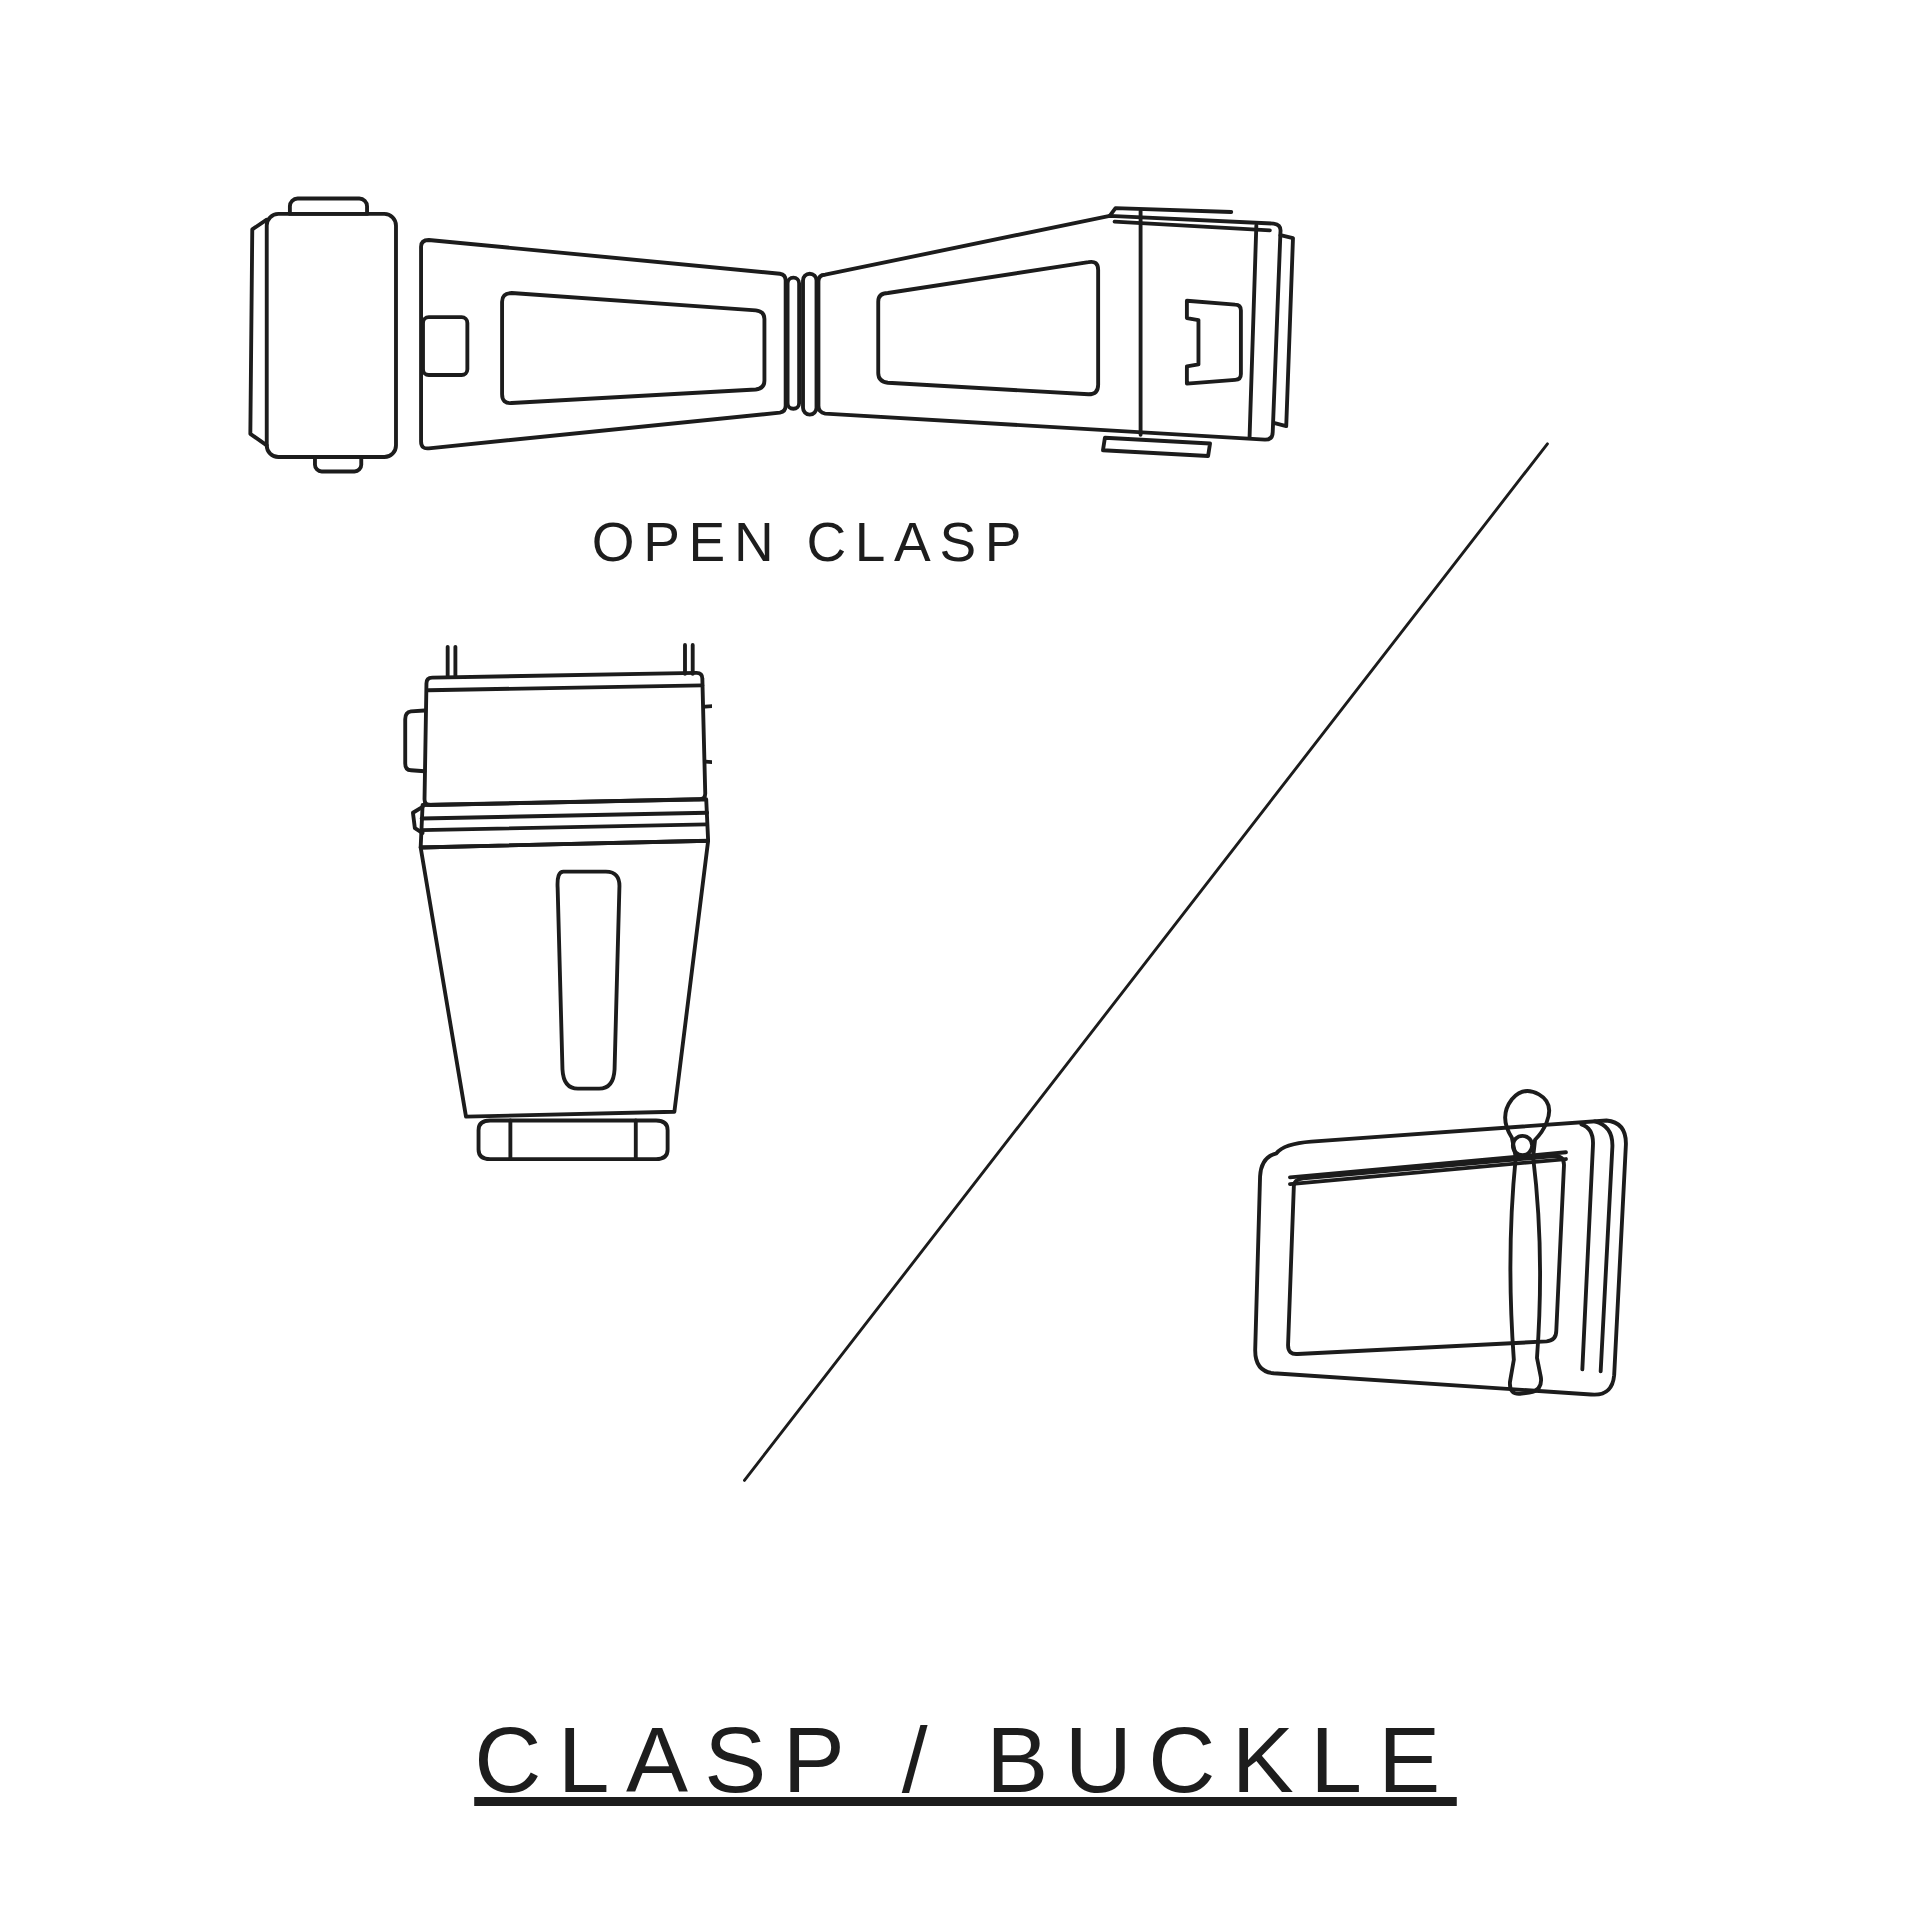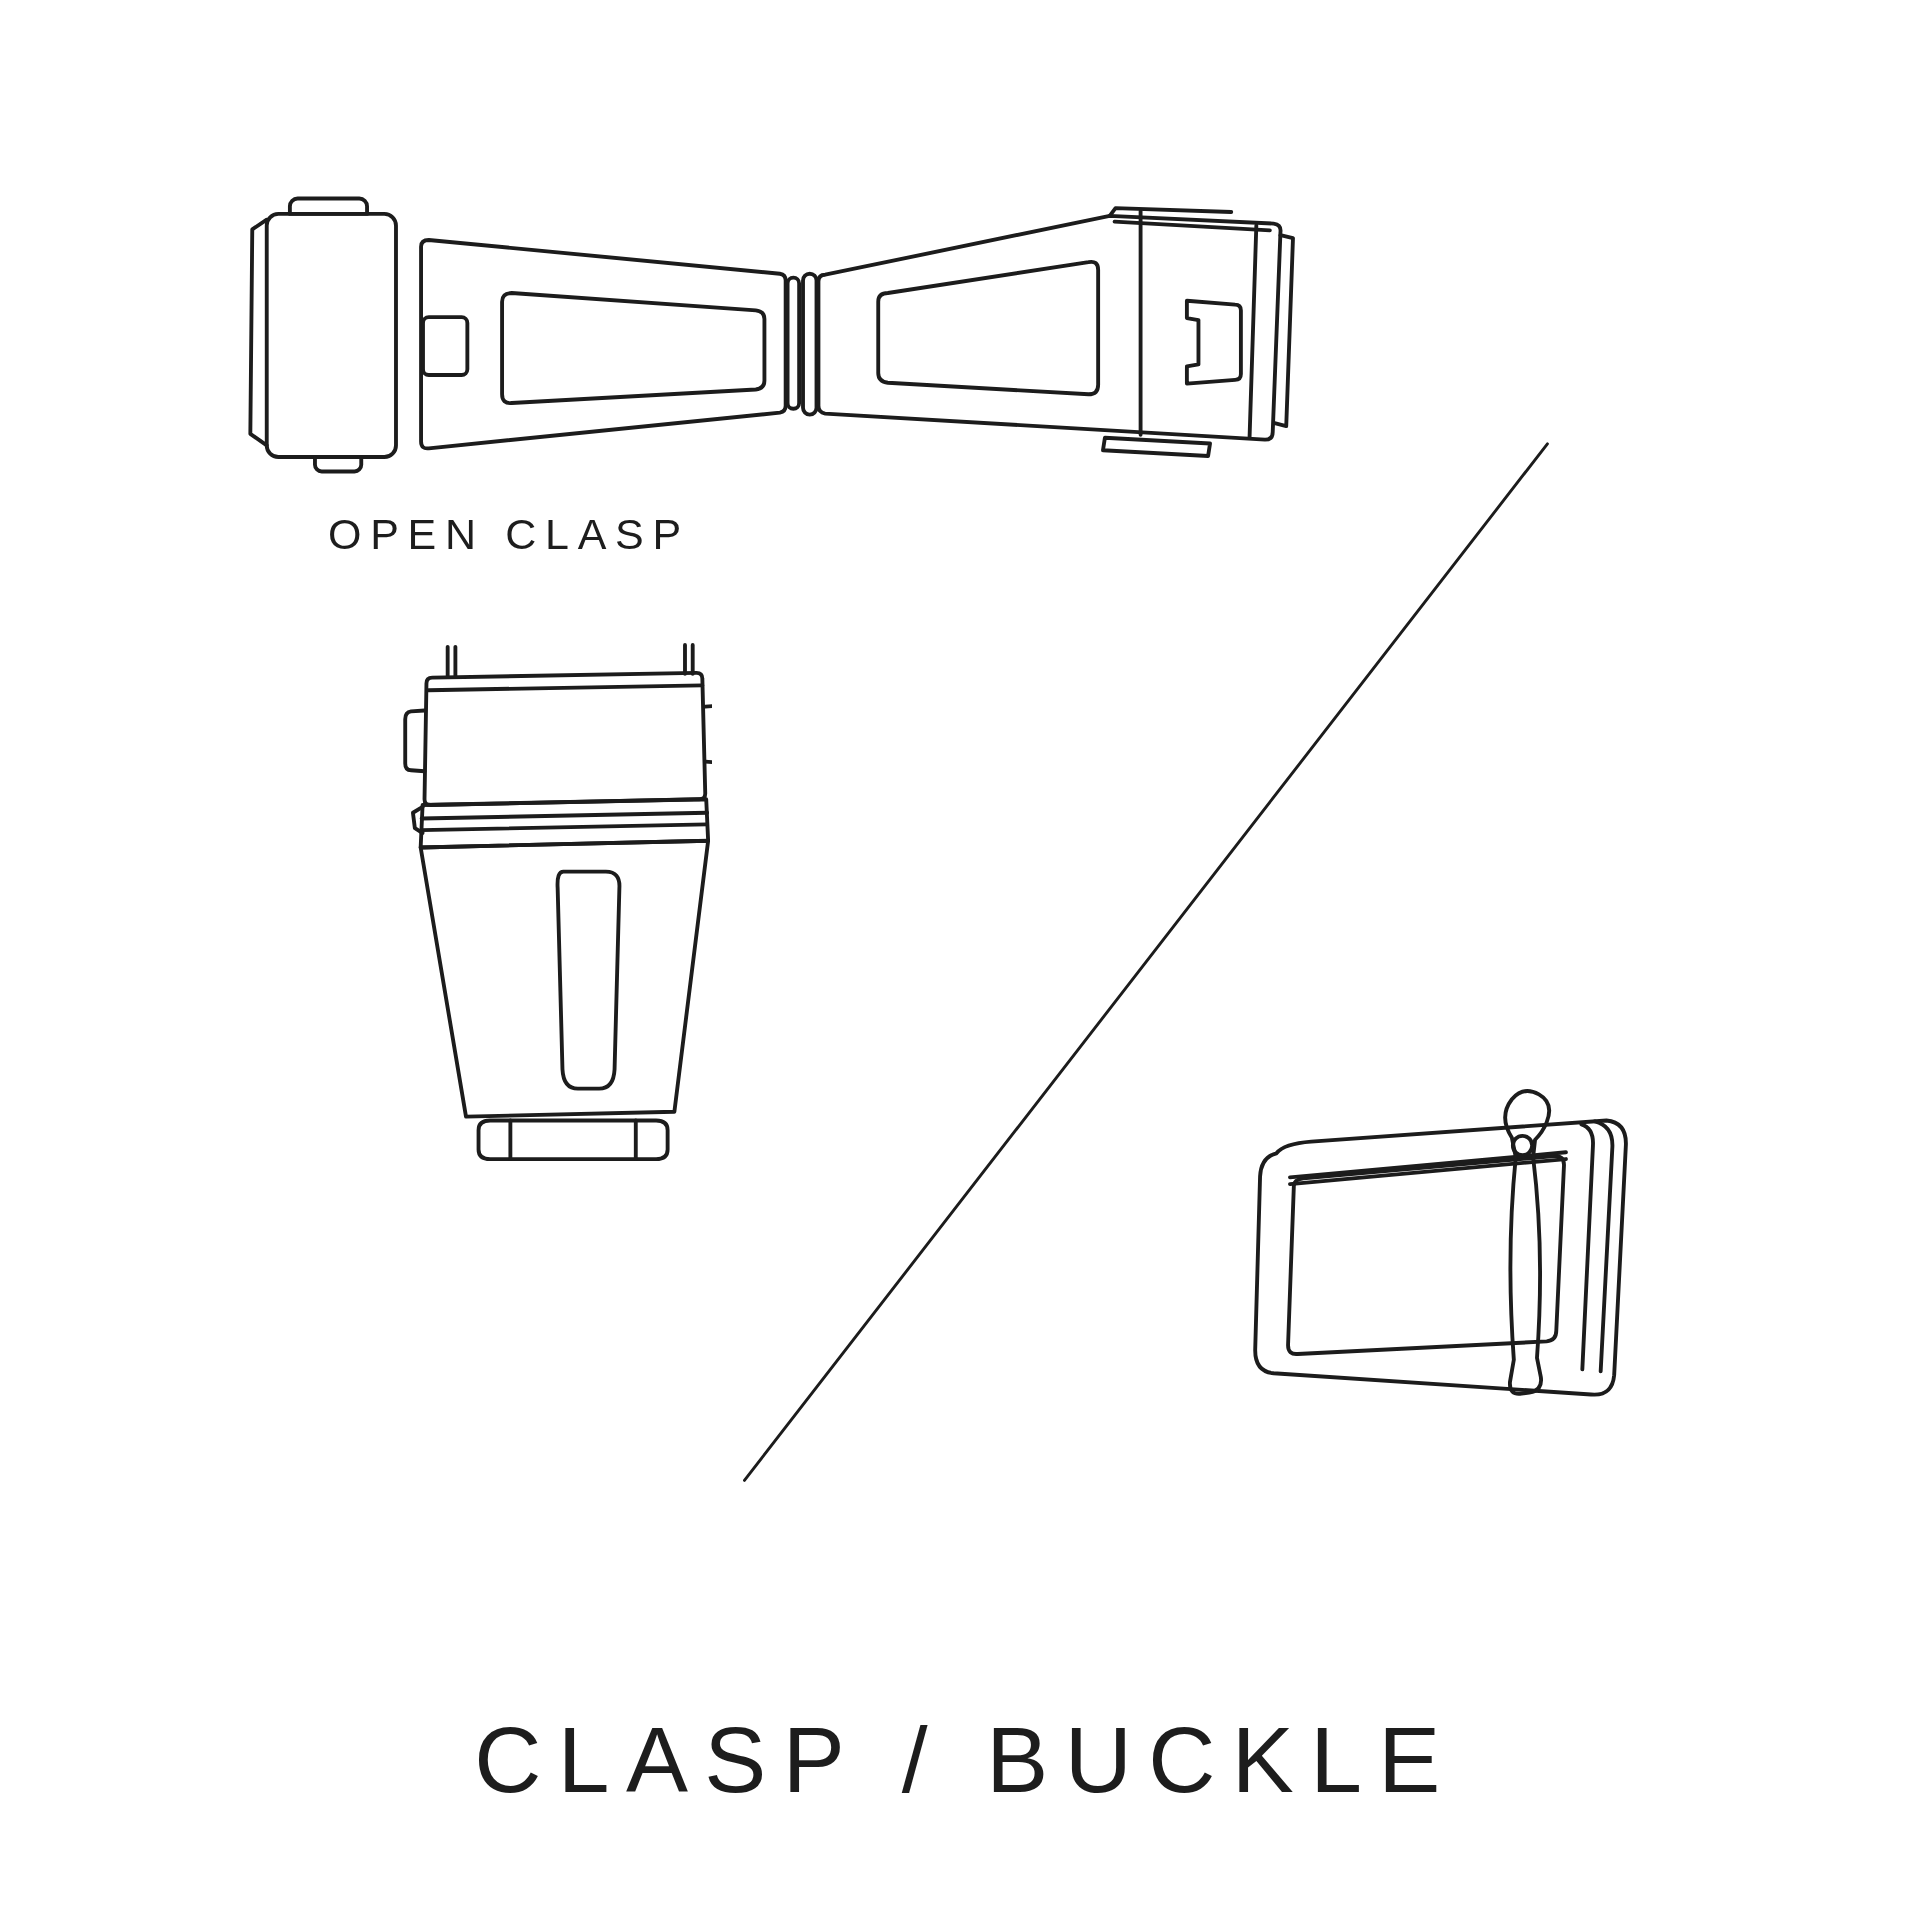--- a/index.html
+++ b/index.html
@@ -19,22 +19,22 @@
   .illus { position: absolute; }
   .illus path, .illus rect, .illus line, .illus circle {
     fill: none;
     stroke: #1c1c1c;
     stroke-width: 4;
     stroke-linejoin: round;
     stroke-linecap: round;
   }
   .caption {
     position: absolute;
-    text-align: left;
-    font-size: 43px;
+    text-align: center;
+    font-size: 55px;
     letter-spacing: 8.7px;
     font-weight: 400;
     color: #1d1d1d;
     white-space: nowrap;
   }
   .title {
     position: absolute;
     left: 0;
     width: 1931px;
     text-align: center;
@@ -116,16 +116,16 @@
 
     <path d="M78,104 L338,81 Q348,80 348,90 L340,262 Q340,272 330,273 L72,286 Q62,287 62,277 L68,112 Q68,105 78,104 Z"></path>
 
     <path d="M64,103 L350,77"></path>
     <path d="M64,110 L350,84"></path>
     <circle cx="305" cy="70" r="10"></circle>
 
     <path d="M294,62 Q280,40 294,22 Q306,8 322,17 Q338,26 330,46 Q326,56 318,64 L316,82 Q328,180 320,290 L324,310 Q326,324 312,326 L304,327 Q291,329 292,315 L296,292 Q288,182 298,82 Z"></path>
   </svg>
 
-  <div class="title" style="top:1707px;">CLASP / BUCKLE</div>
+  <div class="title" style="top:1707px;text-decoration:underline;">CLASP / BUCKLE</div>
 
 </div>
 
 
 </body></html>

